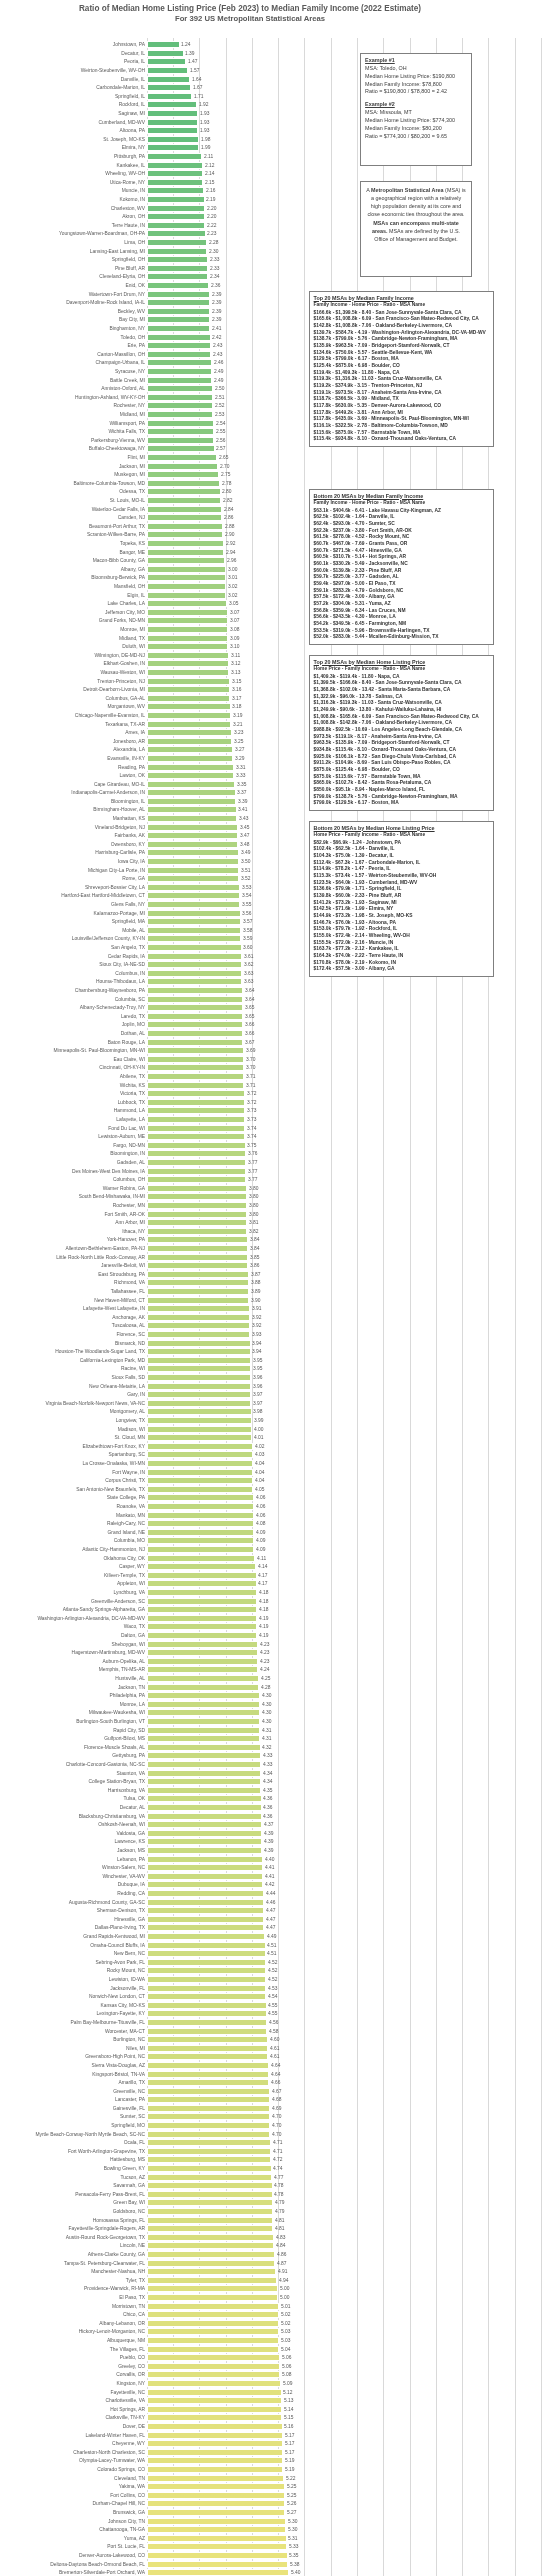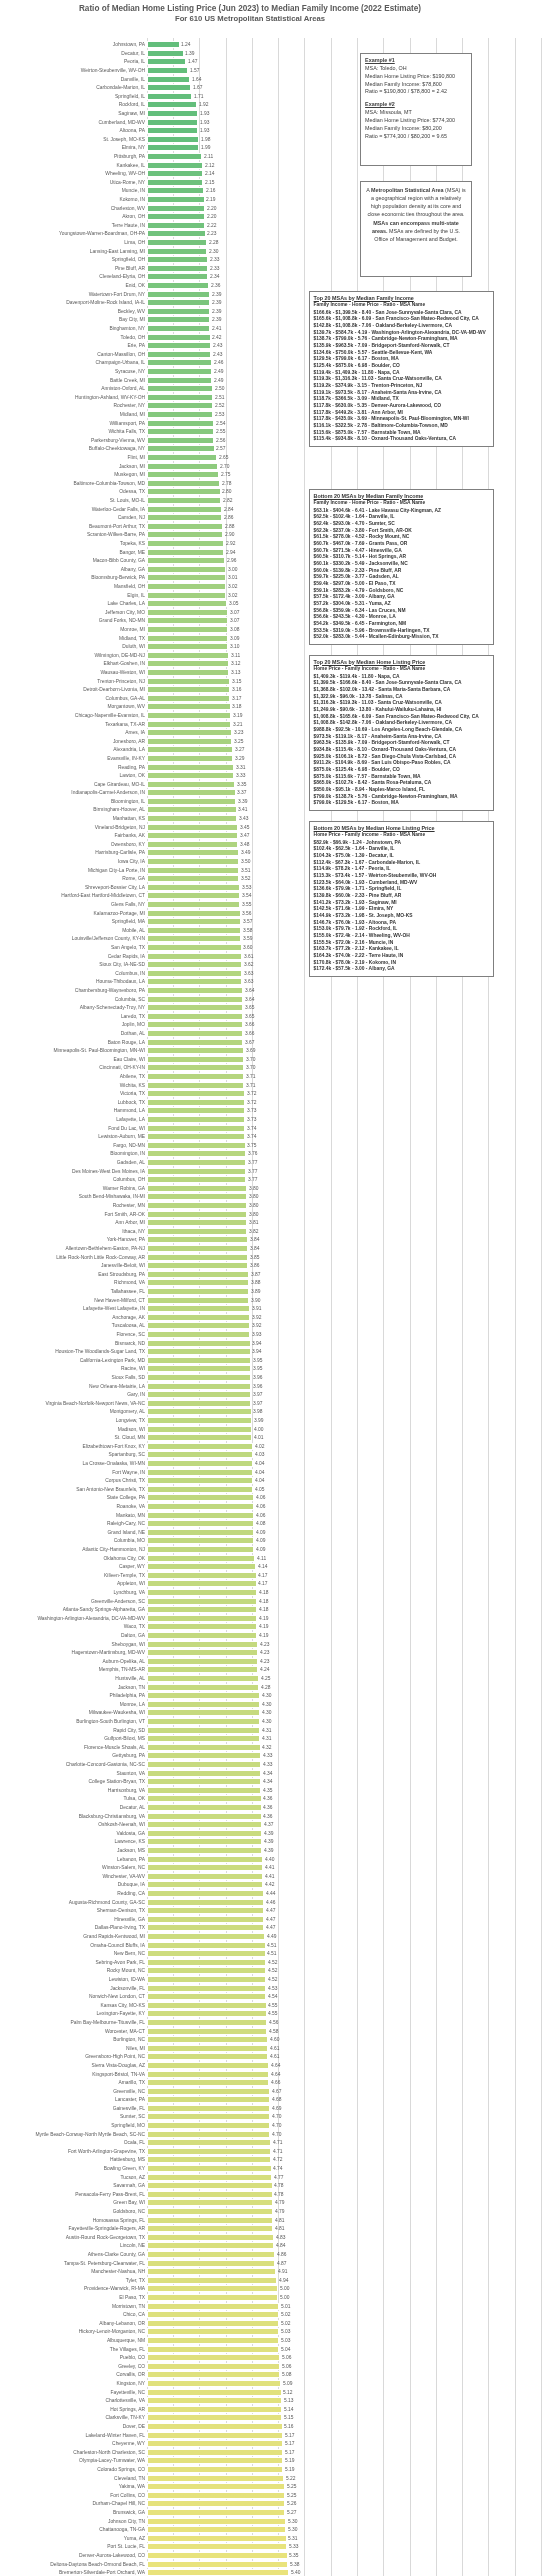--- a/index.html
+++ b/index.html
@@ -22,22 +22,22 @@
   .list-box{left:309px;width:185px;padding:2.6px 3.6px;font-size:4.9px;line-height:1.36;font-weight:bold;color:#333333;}
   .list-title{font-weight:bold;text-decoration:underline;font-size:5.4px;margin-bottom:0.5px;}
   .list-header{margin-bottom:0.5px;}
   .list-row{white-space:nowrap;}
 </style>
 </head>
 <body>
 
 <div id="page">
   <div class="page-title">
-    <div>Ratio of Median Home Listing Price (Jun 2023) to Median Family Income (2022 Estimate)</div>
-    <div class="t2">For 610 US Metropolitan Statistical  Areas</div>
+    <div>Ratio of Median Home Listing Price (Feb 2023) to Median Family Income (2022 Estimate)</div>
+    <div class="t2">For 392 US Metropolitan Statistical  Areas</div>
   </div>
 
   <div id="gridlines">
       <div class="gridline" style="left: 147px;"></div>
       <div class="gridline" style="left: 173px;"></div>
       <div class="gridline" style="left: 199px;"></div>
       <div class="gridline" style="left: 226px;"></div>
       <div class="gridline" style="left: 252px;"></div>
       <div class="gridline" style="left: 278px;"></div>
       <div class="gridline" style="left: 304px;"></div>

